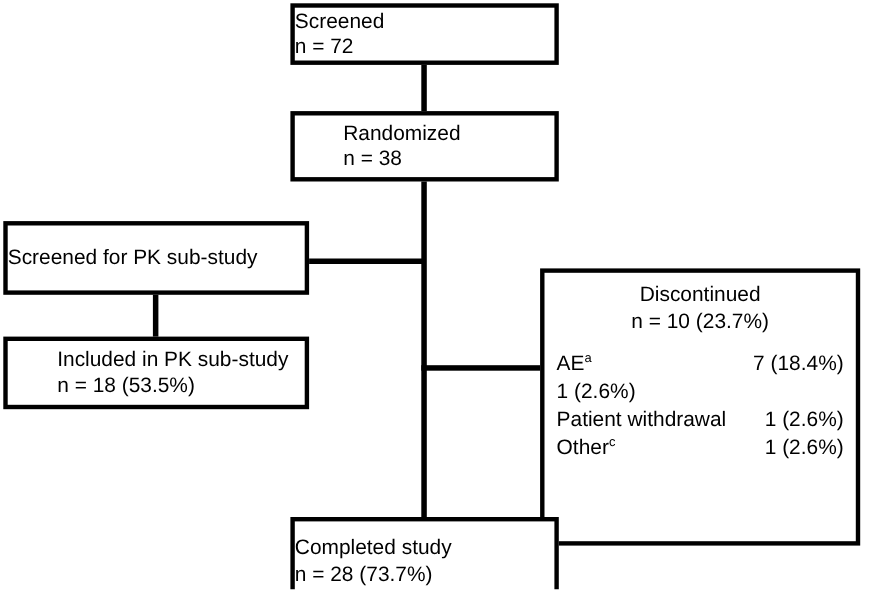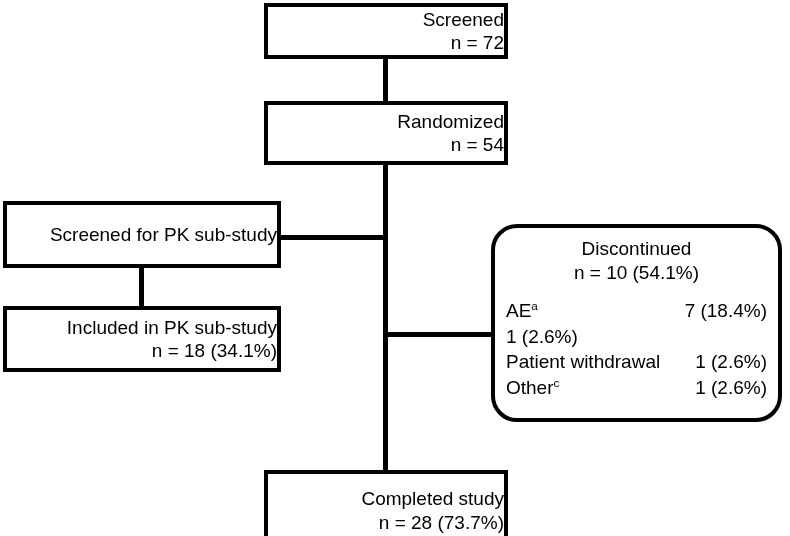--- a/index.html
+++ b/index.html
@@ -18,21 +18,21 @@
   }
 
   
   .node {
     position: absolute;
     box-sizing: border-box;
     border: 4px solid #000000;
     background: #ffffff;
     display: flex;
     flex-direction: column;
-    align-items: flex-end;
+    align-items: flex-start;
     justify-content: center;
     text-align: center;
     line-height: 1.22;
     font-size: 19px;
     z-index: 3;
   }
   .node .line { display: block; white-space: nowrap; }
 
   
   .conn {
@@ -91,36 +91,36 @@
 
   <div class="conn v" style="left:139px; top:266px; height:42px;"></div>
 
   <div class="node" id="node-screened" style="left:264px; top:3px; width:244px; height:56px;">
     <span class="line">Screened</span>
     <span class="line">n = 72</span>
   </div>
 
   <div class="node" id="node-randomized" style="left:264px; top:101px; width:244px; height:64px;padding-left:44px;">
     <span class="line">Randomized</span>
-    <span class="line">n = 54</span>
+    <span class="line">n = 38</span>
   </div>
 
   <div class="node" id="node-screened-pk" style="left:3px; top:201px; width:278px; height:67px;">
     <span class="line">Screened for PK sub-study</span>
   </div>
 
   <div class="node" id="node-included-pk" style="left:3px; top:306px; width:278px; height:66px;padding-left:45px;">
     <span class="line">Included in PK sub-study</span>
-    <span class="line">n = 18 (34.1%)</span>
+    <span class="line">n = 18 (53.5%)</span>
   </div>
 
-  <div class="node" id="node-discontinued" style="left:491px; top:224px; width:291px; height:198px;border-radius:26px;">
+  <div class="node" id="node-discontinued" style="left:491px; top:244px; width:291px; height:252px;">
     <div class="disc-head">
       <span class="line">Discontinued</span>
-      <span class="line">n = 10 (54.1%)</span>
+      <span class="line">n = 10 (23.7%)</span>
     </div>
     <div class="disc-list">
 
       <div class="disc-row">
         <span class="disc-reason"><span>AE</span><sup>a</sup></span>
         <span class="disc-value">7 (18.4%)</span>
       </div>
 
       <div class="disc-row">
         <span class="disc-value">1 (2.6%)</span>

